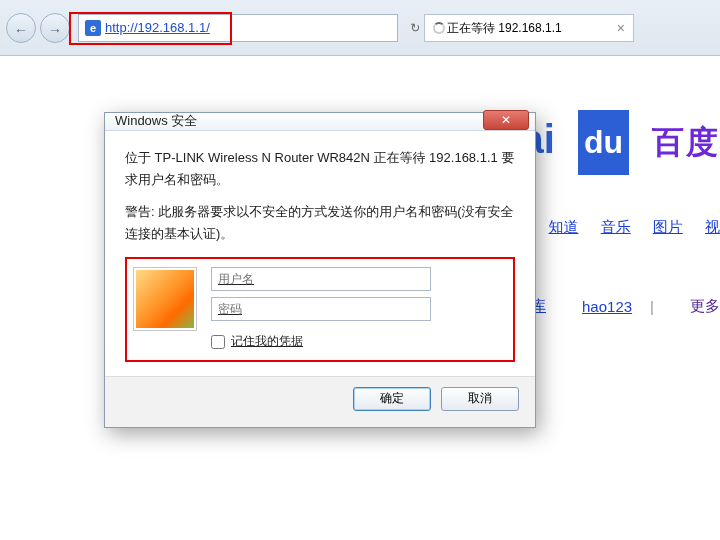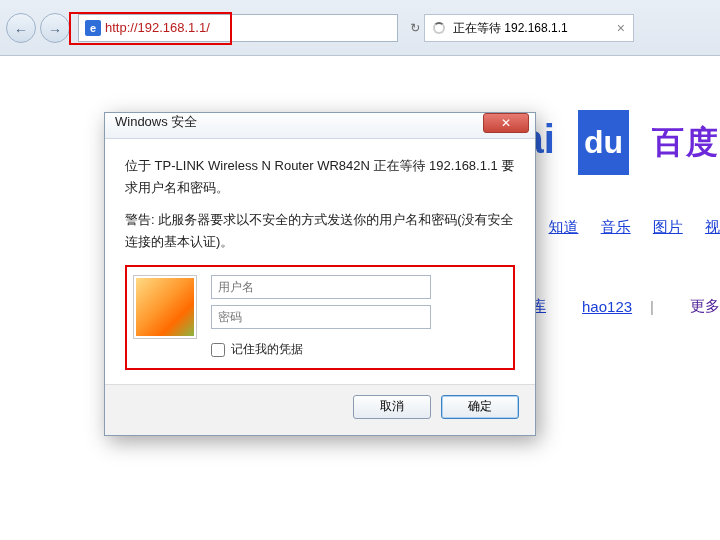--- a/index.html
+++ b/index.html
@@ -4,47 +4,47 @@
 <style>
 * { box-sizing: border-box; margin: 0; padding: 0; font-family: "Microsoft YaHei", "Segoe UI", Tahoma, sans-serif; }
 body { width: 720px; height: 540px; background: #fff; overflow: hidden; position: relative; }
 
 
 .chrome { height: 56px; background: linear-gradient(#e8eef5, #dfe7f0); border-bottom: 1px solid #b8c4d4; display: flex; align-items: center; padding: 0 6px; gap: 4px; position: relative; }
 .nav-btn { width: 30px; height: 30px; border-radius: 50%; border: 1px solid #9fb2c9; background: linear-gradient(#edf3fa,#d2dfec); display: flex; align-items: center; justify-content: center; color:#4a627f; font-size:14px;}
 .addr-wrap { position: relative; display:flex; align-items:center; margin-left:4px; }
 .addr-bar { display:flex; align-items:center; background:#fff; border:1px solid #a7b6c9; height:28px; padding:0 6px; width:320px; gap:4px; }
 .favicon { width:16px; height:16px; background:#2f6ed8; display:inline-flex; align-items:center; justify-content:center; color:#fff; font-size:11px; font-weight:bold; border-radius:2px;}
-.url-text { font-size:13px; color:#b91c1c; flex:1; white-space:nowrap; overflow:hidden; }
+.url-text { font-size:13px; color:#1d4ed8; flex:1; white-space:nowrap; overflow:hidden;text-decoration:underline; }
 .addr-controls { position:absolute; right:-68px; display:flex; align-items:center; gap:6px; color:#666; font-size:12px;}
 .addr-controls span { cursor:default; }
 .sep { color:#bbb; }
-.tab { position:absolute; left:424px; top:14px; height:28px; background:#fff; border:1px solid #b8c4d4; display:flex; align-items:center; padding:0 8px; gap:8px; font-size:12px; width:210px;}
+.tab { position:absolute; left:424px; top:14px; height:28px; background:#fff; border:1px solid #b8c4d4; display:flex; align-items:center; padding:0 8px; gap:2px; font-size:12px; width:210px;}
 .spinner { width:12px; height:12px; border:2px solid #ccc; border-top-color:#666; border-radius:50%; display:inline-block; }
 .tab-close { color:#888; margin-left:auto; font-size:14px; }
 
 .highlight-box { position:absolute; border:2px solid #e30000; pointer-events:none; }
 .baidu-logo { position:absolute; right:0; top:110px; display:flex; align-items:baseline; font-weight:bold;gap:21px; }
 .baidu-logo .paw { color:#2c5fd6; font-size:34px; margin-right:4px;}
 .baidu-logo .b { font-size:40px; color:#e10601; }
 .baidu-logo .ai { font-size:40px; color:#2c5fd6; }
 .baidu-logo .du { display:inline-block; background:#2c5fd6; color:#fff; font-size:32px; padding:14px 6px; border-radius:0; margin:0 2px;}
 .baidu-logo .han { font-size:32px; color:#6d28d9; letter-spacing:2px;}
 .links1 { position:absolute; right:0; top:218px; font-size:15px; }
 .links2 { position:absolute; right:0; top:297px; font-size:15px; display:flex; align-items:center; gap:18px;}
 .links1 a, .links2 a { color:#1a3fd6; margin-left:18px; }
 .links2 .plain { color:#4c1d95; text-decoration:none; }
 
 
 .dialog { position:absolute; left:104px; top:112px; width:432px; background:#fff; border:1px solid #8a9cb2; box-shadow: 4px 6px 20px rgba(0,0,0,.35); }
-.titlebar { height:26px; background:linear-gradient(#fdfefe,#eef3f8); border-bottom:1px solid #cfd8e3; display:flex; align-items:flex-start; padding:0 0 0 10px; font-size:13px; color:#222;}
+.titlebar { height:18px; background:linear-gradient(#fdfefe,#eef3f8); border-bottom:1px solid #cfd8e3; display:flex; align-items:flex-end; padding:0 0 0 10px; font-size:13px; color:#222;}
 .close-btn { margin-left:auto; width:46px; height:20px; background:linear-gradient(#e77a72,#c8463a); border:1px solid #a43a30; border-radius:3px; color:#fff; display:flex; align-items:center; justify-content:center; font-size:12px; margin-right:6px;}
 .dlg-body { padding:16px 20px 14px 20px; font-size:13px; color:#222; line-height:1.7; }
 .dlg-body p { margin-bottom:10px; }
-.cred-area { margin-top:12px; padding:10px 24px 10px 8px; display:flex; gap:14px; align-items:flex-start; position:relative;}
+.cred-area { margin-top:12px; padding:10px 24px 10px 8px; display:flex; gap:14px; align-items:flex-start; position:relative;text-decoration:underline;}
 .avatar { width:64px; height:64px; border:1px solid #c8c8c8; background:linear-gradient(135deg,#ffdf8a 0%,#ff9a2e 45%,#ff6b00 70%,#7fbf4a 100%); box-shadow:inset 0 0 0 2px #fff; }
 .fields { flex:1; display:flex; flex-direction:column; gap:6px; }
 .fields input[type=text], .fields input[type=password] { height:24px; border:1px solid #adb9c8; padding:2px 6px; font-size:12px; width:220px; }
 .remember { display:flex; align-items:center; gap:6px; font-size:12px; margin-top:4px;}
 .remember input { width:14px; height:14px; }
 .dlg-buttons { display:flex; justify-content:flex-end; gap:10px; padding:10px 16px 16px 16px; background:#f2f2f2; border-top:1px solid #dcdcdc;}
 .btn { min-width:78px; height:24px; border:1px solid #8a9cb2; background:linear-gradient(#fdfefe,#e6ecf3); font-size:12px; border-radius:3px; }
 .btn.primary { border:1px solid #3e82c4; box-shadow:0 0 0 1px #a9d1f3 inset; }
 </style>
 </head>
@@ -119,16 +119,16 @@
         <input type="password" placeholder="密码" style="">
         <label class="remember">
           <input type="checkbox" style="">
           <span>记住我的凭据</span>
         </label>
       </div>
       <div class="highlight-box" style="left:0; top:0; right:0; bottom:0;"></div>
     </div>
   </div>
   <div class="dlg-buttons">
+    <button class="btn primary">确定</button>
     <button class="btn">取消</button>
-    <button class="btn primary">确定</button>
   </div>
 </div>
 
 </body></html>

